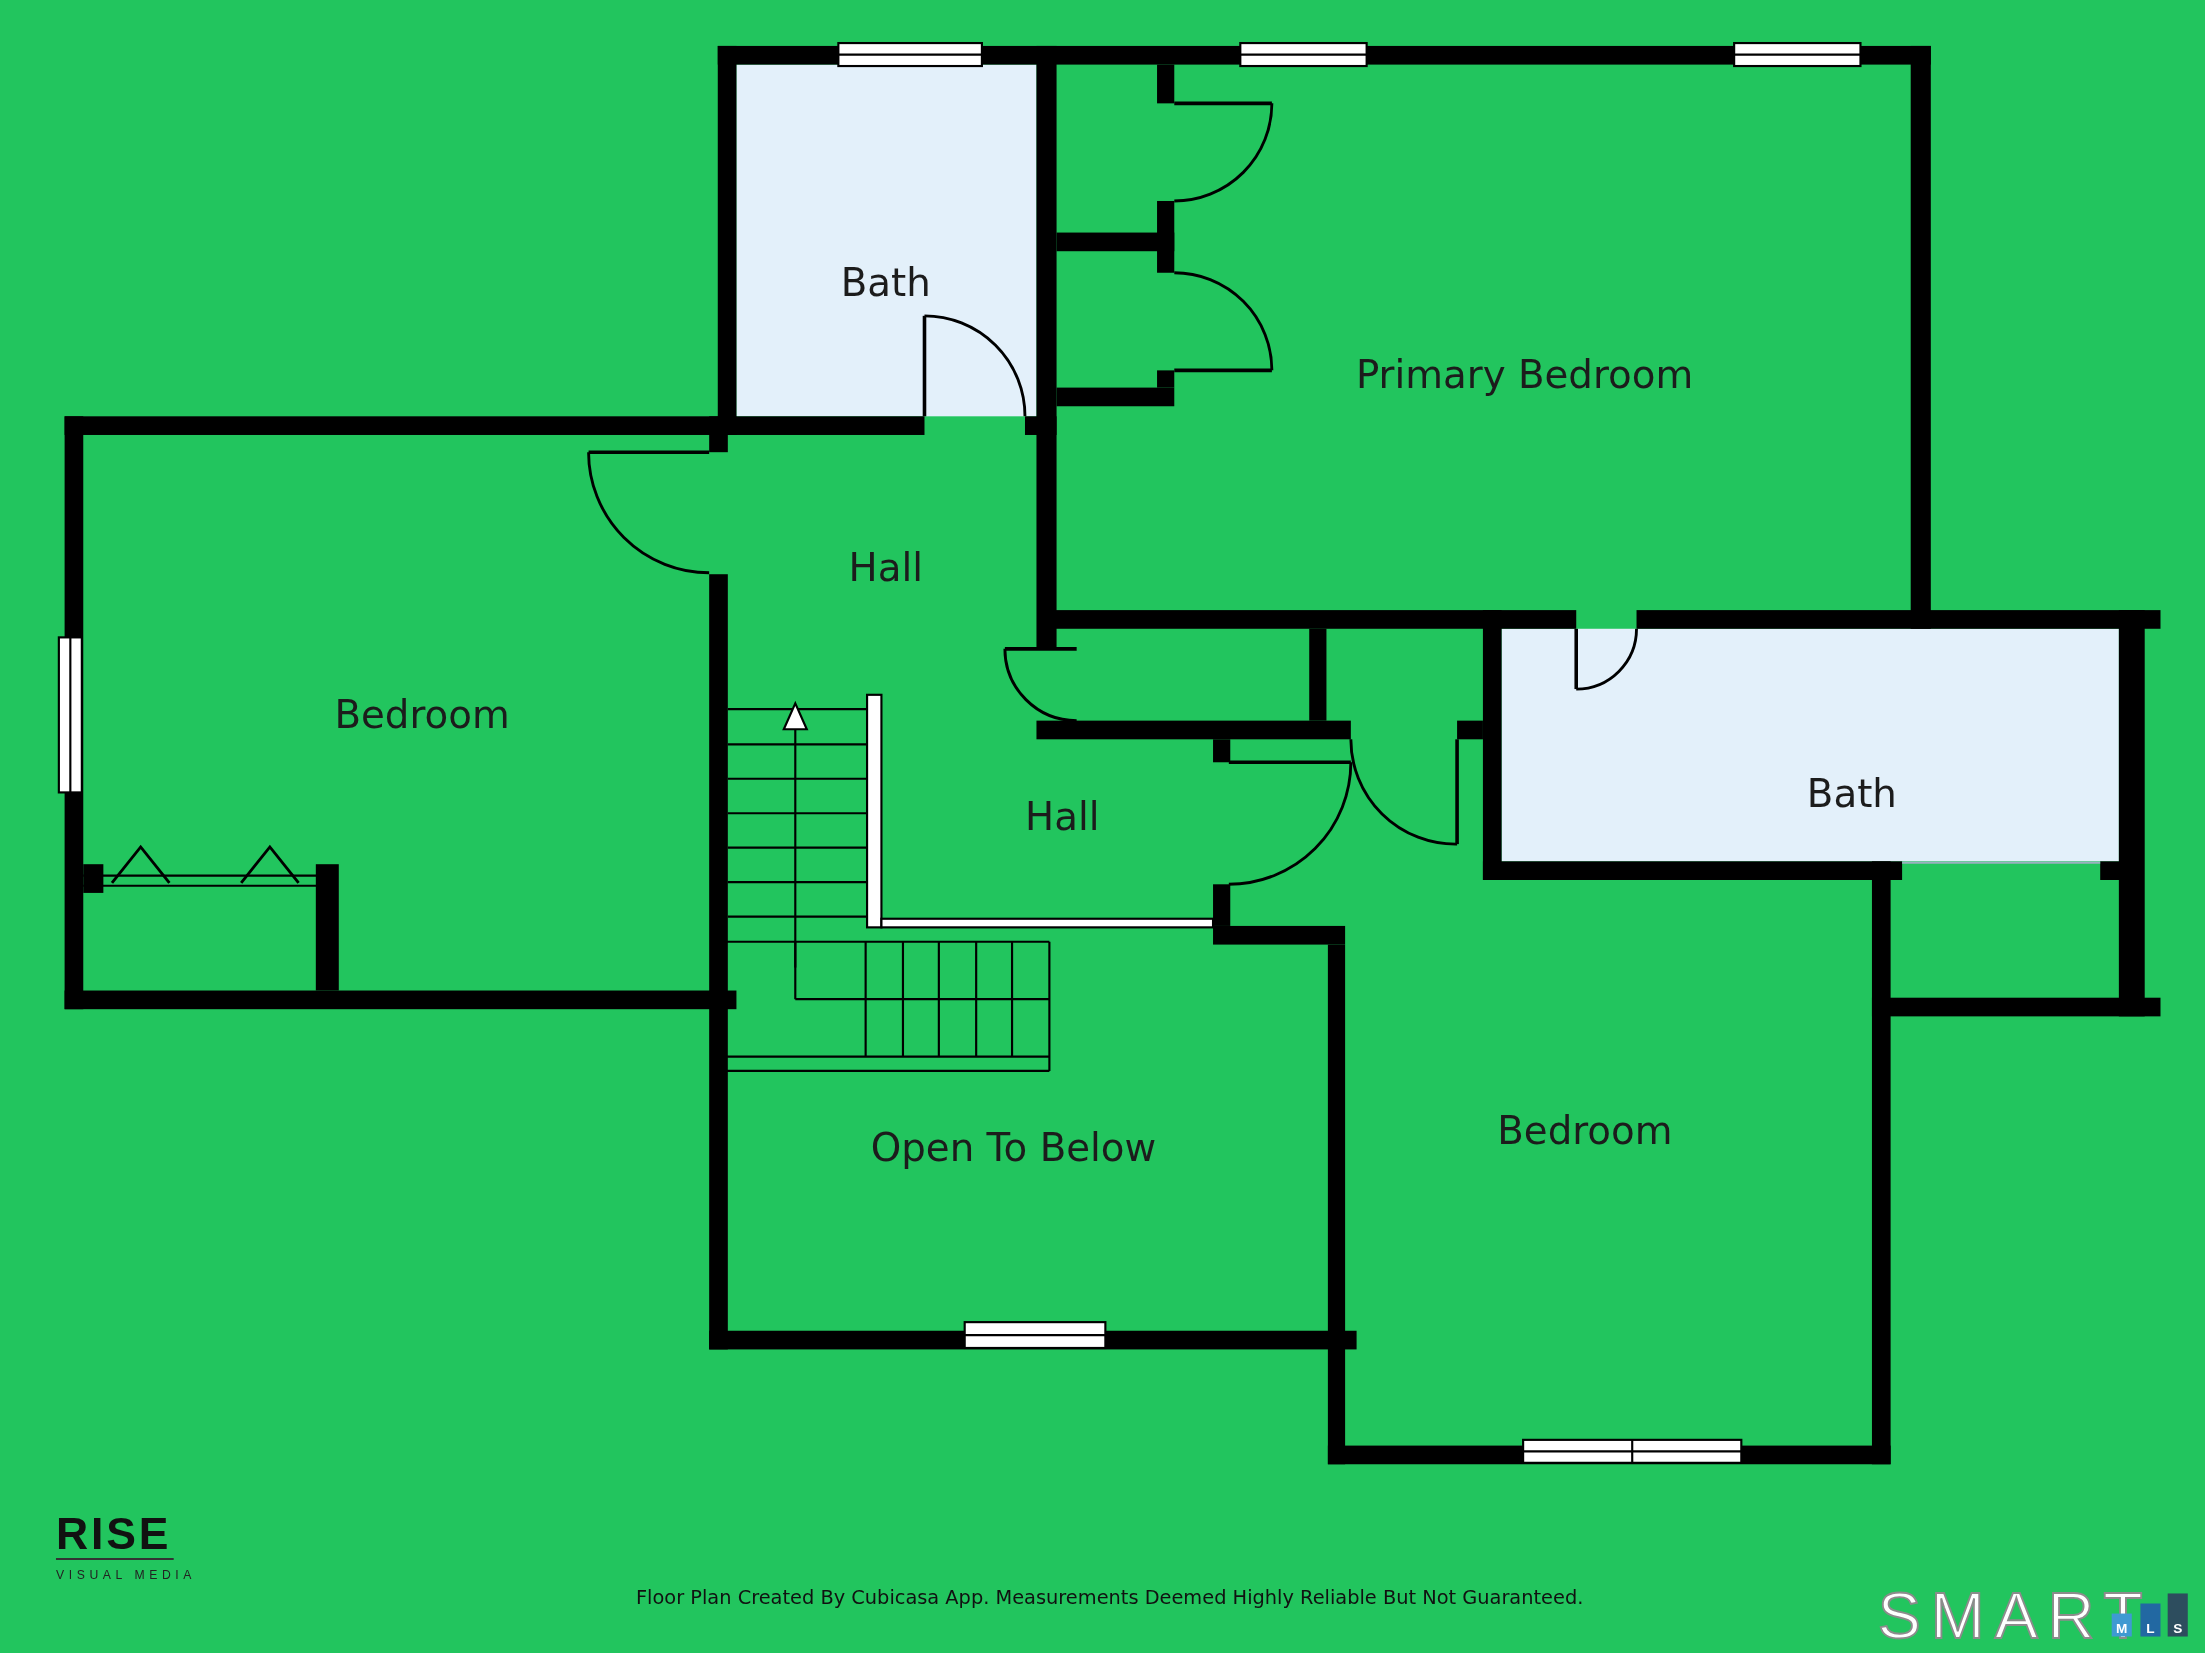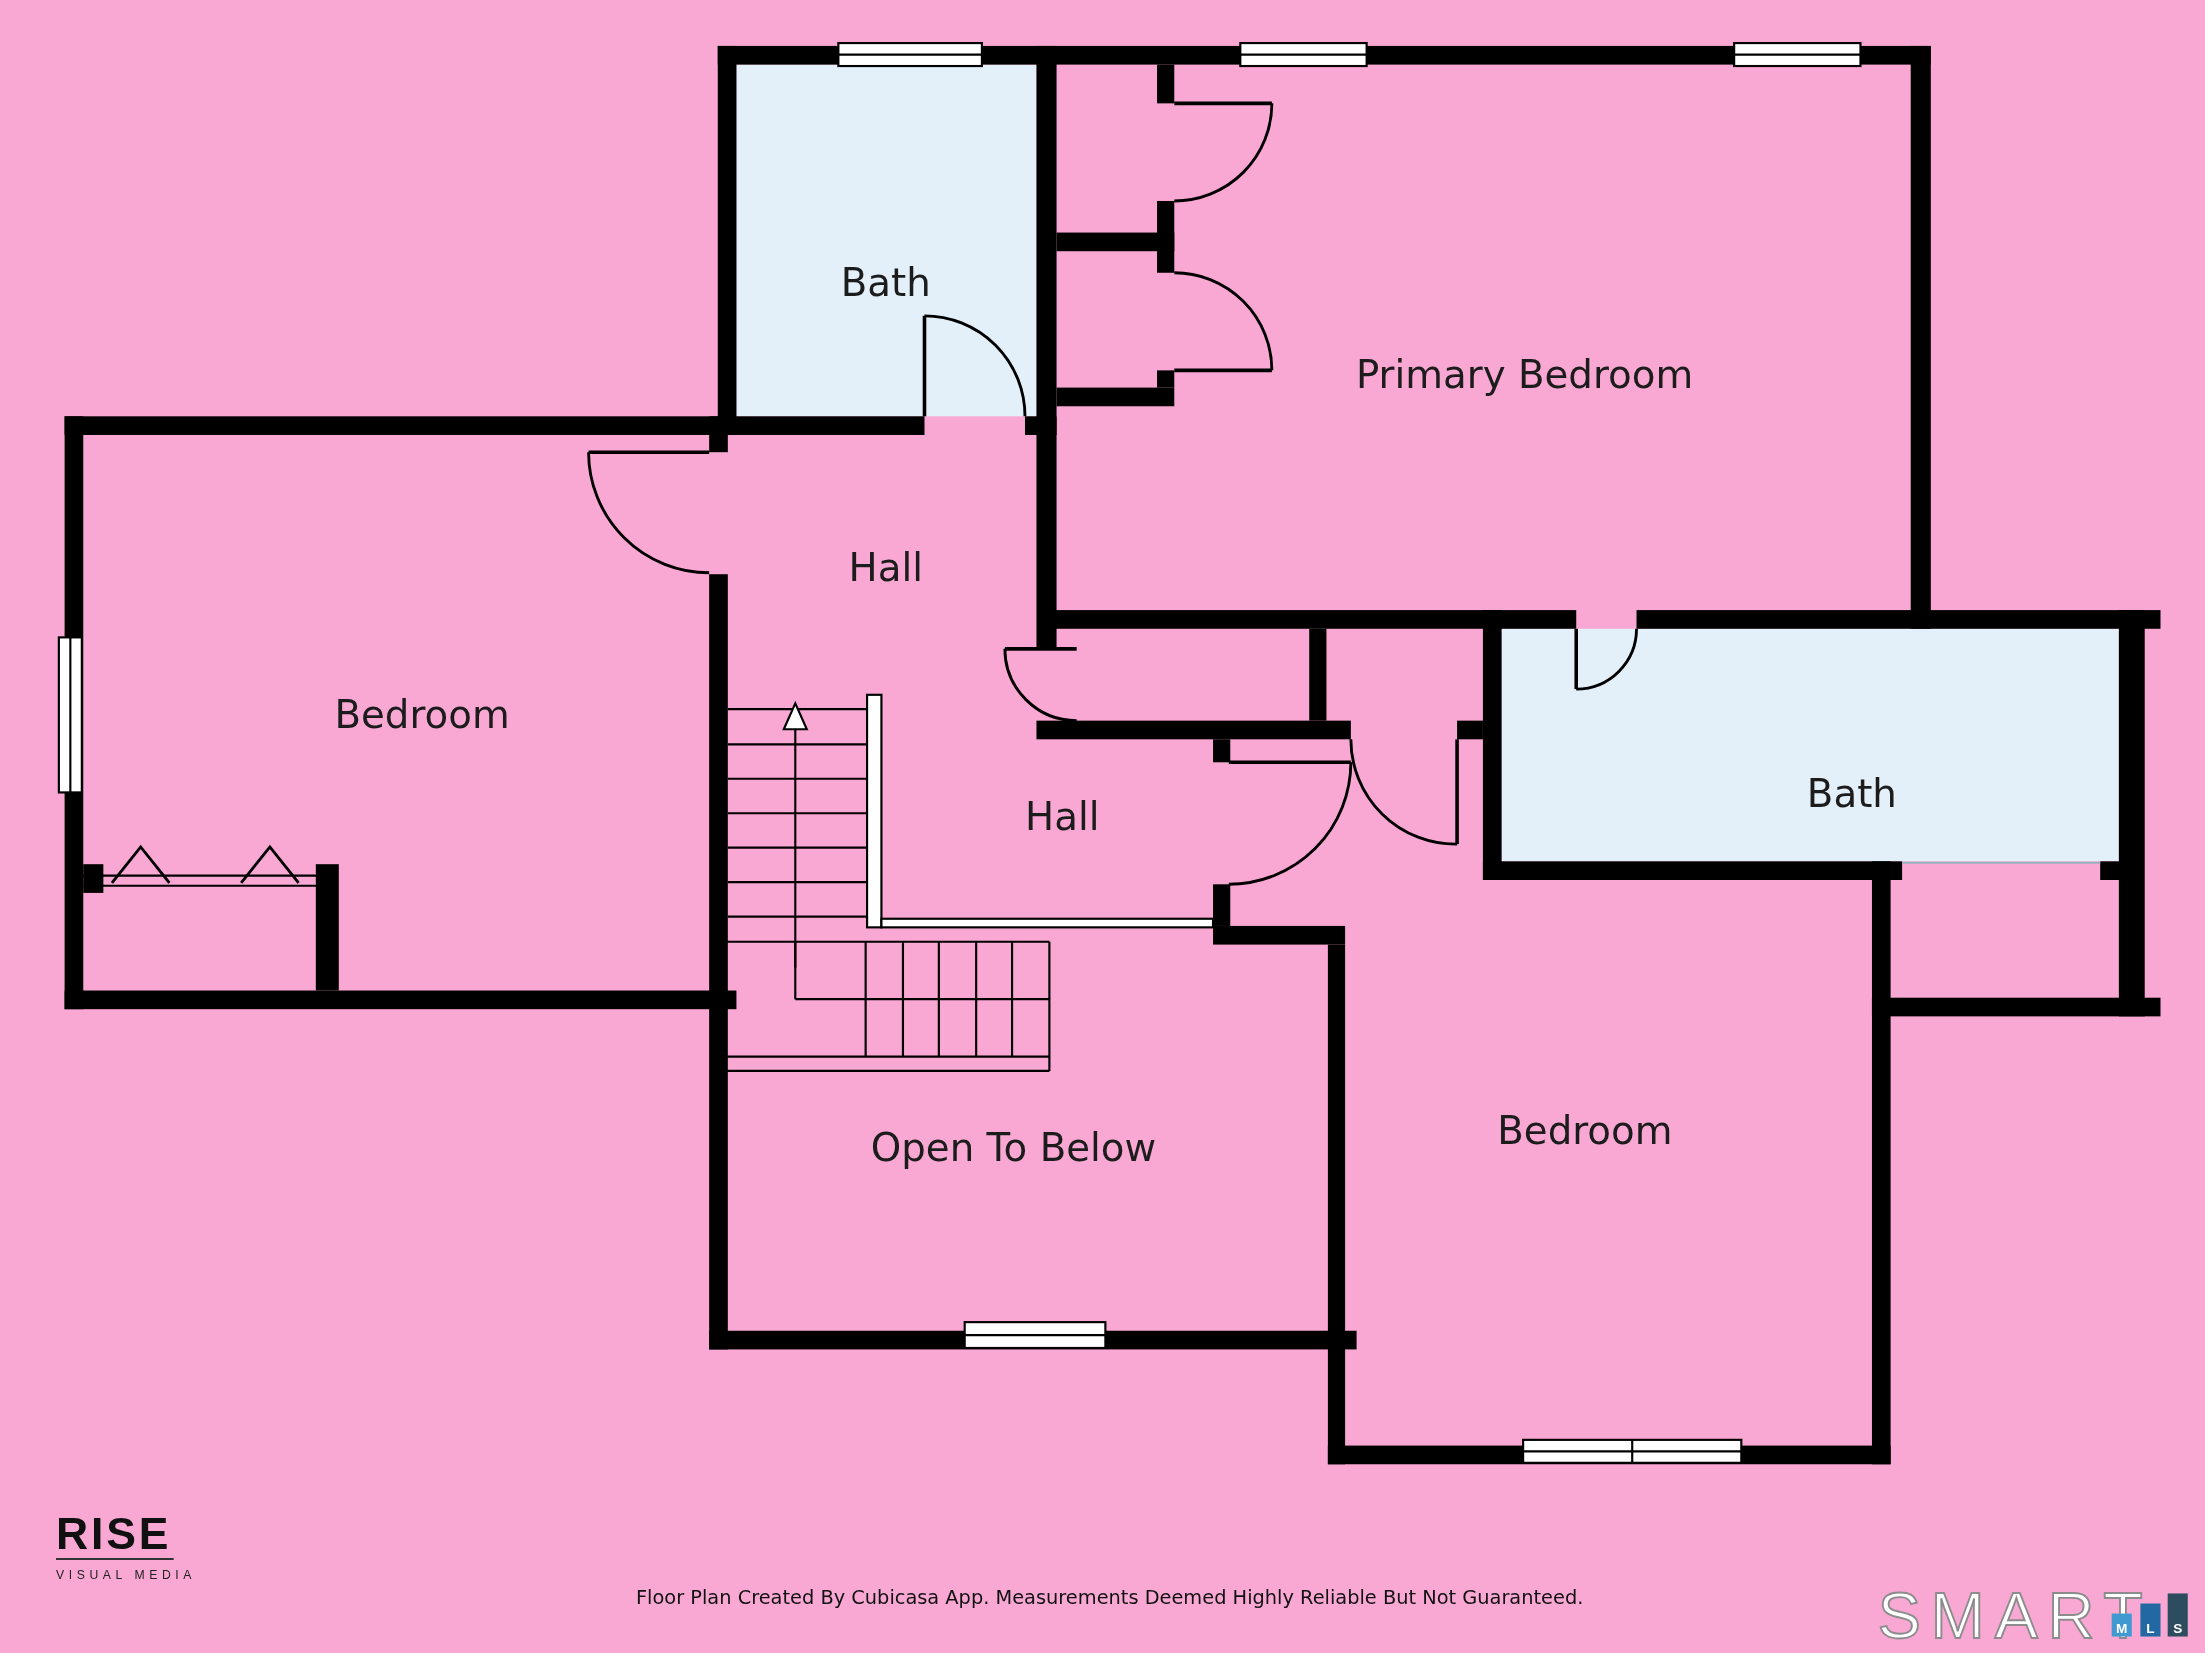--- a/index.html
+++ b/index.html
@@ -1,16 +1,16 @@
 <!DOCTYPE html>
 <html style="font-size:11.5px"><head>
 <meta charset="utf-8">
 <style>
   html,body{margin:0;padding:0;background:#ffffff;}
-  .page{width:100vw;aspect-ratio:4/3;position:relative;background:#f9a8d4;overflow:hidden;}
+  .page{width:100vw;aspect-ratio:4/3;position:relative;background:#22c55e;overflow:hidden;}
   svg{display:block;width:100%;height:100%;}
   .room-label{font-family:"DejaVu Sans","Liberation Sans",sans-serif;font-size:27px;fill:#1c1c1c;}
   .wall{fill:#000000;stroke:none;}
   .thinline{stroke:#000;stroke-width:1.5;fill:none;}
   .door-leaf{stroke:#000;stroke-width:2.5;fill:none;}
   .door-arc{stroke:#000;stroke-width:2;fill:none;}
   .win{fill:#ffffff;stroke:#000;stroke-width:1.5;}
   .guard{fill:#ffffff;stroke:#000;stroke-width:1.5;}
   .rise-name{font-family:"Liberation Sans",sans-serif;font-weight:700;font-size:31px;letter-spacing:2px;fill:#111;}
   .rise-tag{font-family:"Liberation Sans",sans-serif;font-size:8.5px;letter-spacing:3.2px;fill:#222;}

